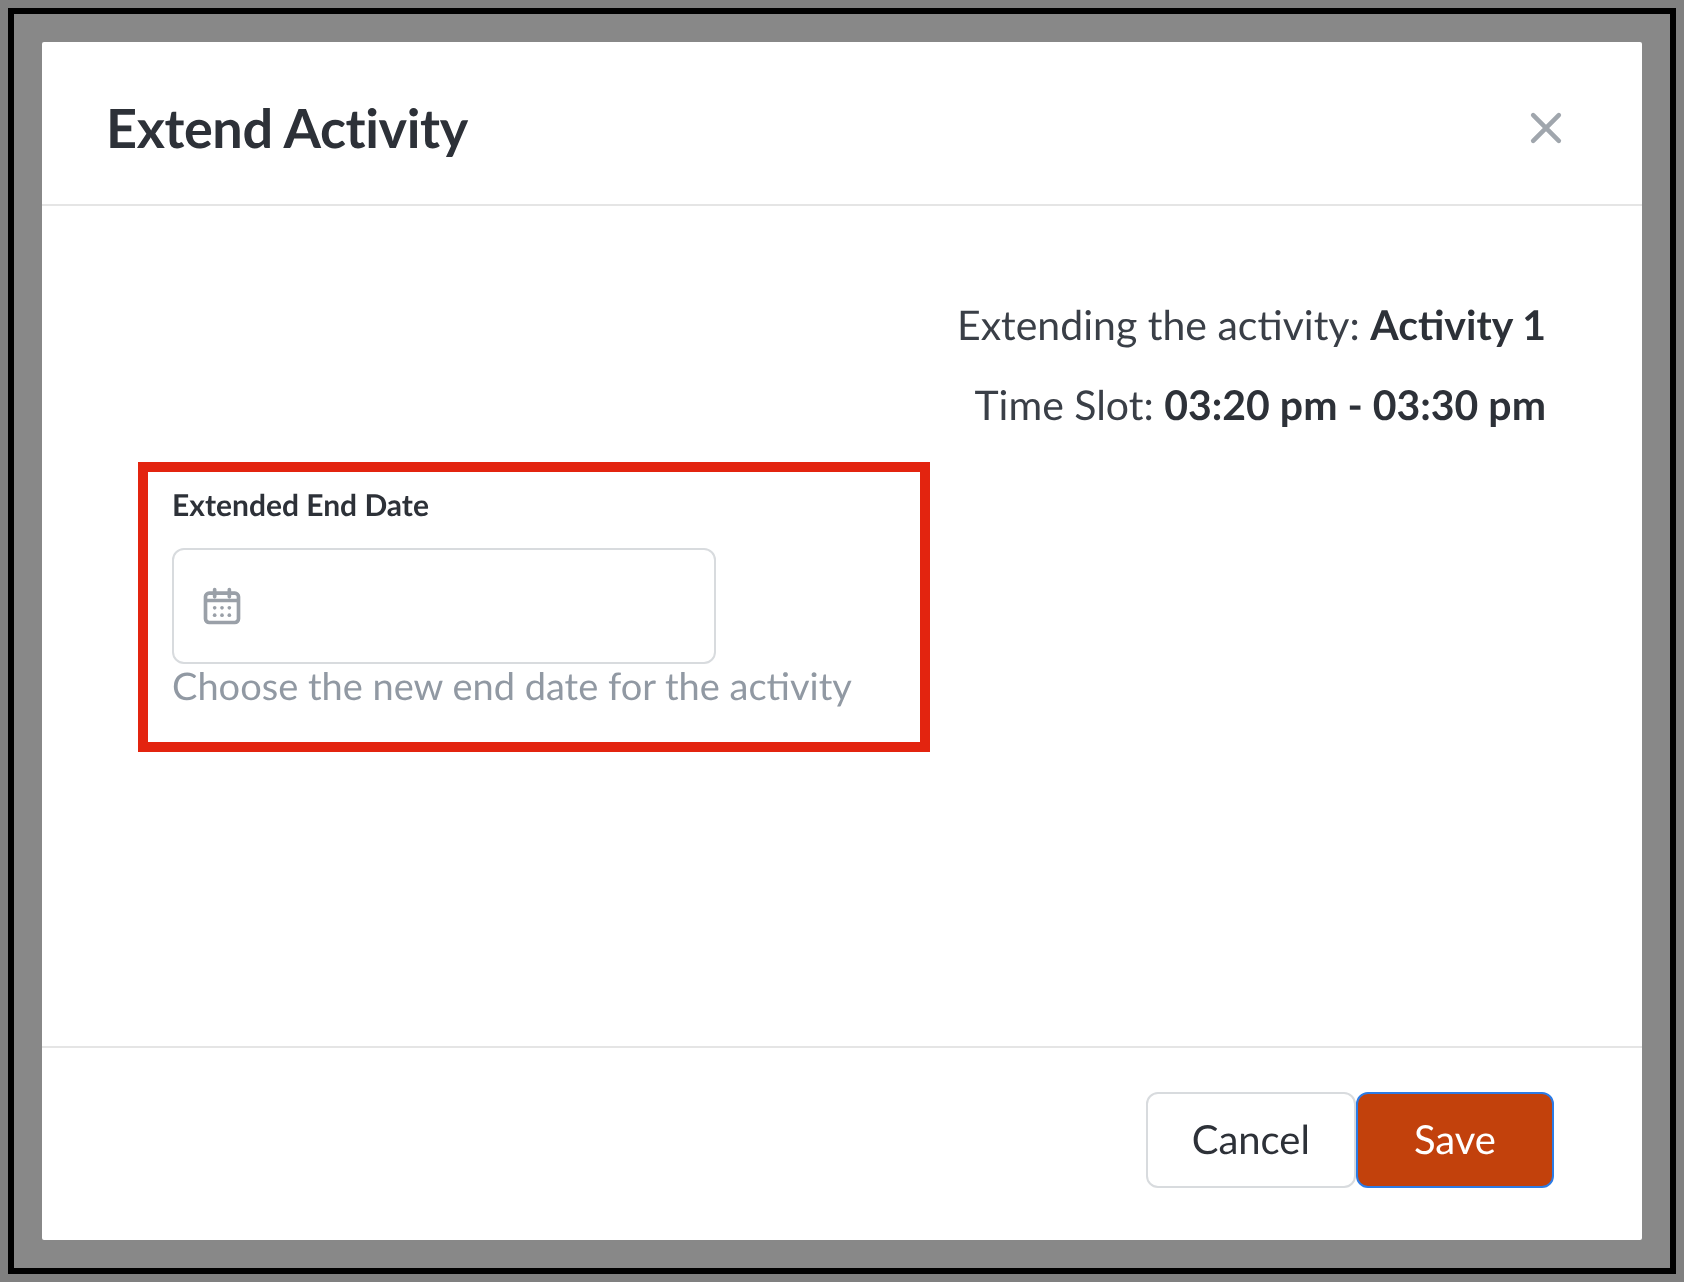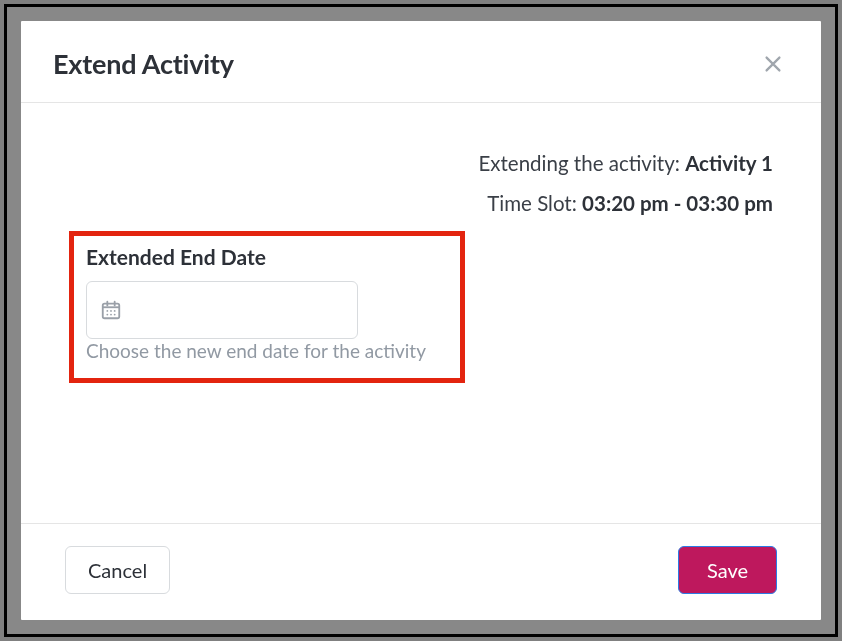--- a/index.html
+++ b/index.html
@@ -82,21 +82,21 @@
       font-weight: 700;
       color: #2d3138;
     }
     .highlight-box {
       border: 5px solid #e3240f;
       padding: 8px 12px 16px 12px;
       margin-top: 6px;
       width: 396px;
     }
     .field-label {
-      font-size: 21px;
+      font-size: 15px;
       font-weight: 700;
       color: #2d3138;
       margin-bottom: 12px;
     }
     .date-input-wrap {
       position: relative;
       width: 272px;
     }
     .date-input {
       width: 100%;
@@ -117,42 +117,42 @@
       height: 22px;
       color: #9aa0a8;
       pointer-events: none;
     }
     .help-text {
       font-size: 19px;
       color: #9199a3;
     }
     .modal-footer {
       display: flex;
-      justify-content: space-between;
+      justify-content: flex-end;
       align-items: center;
       padding: 22px 44px 26px 44px;
       border-top: 1px solid #e5e5e5;
     }
     .btn {
       font-size: 20px;
       border-radius: 6px;
       cursor: pointer;
       font-family: inherit;
       display: inline-flex;
       align-items: center;
       justify-content: center;
     }
     .btn-cancel {
       background: #fff;
       border: 1px solid #d8dbde;
       color: #2d3138;
       padding: 11px 22px;
     }
     .btn-save {
-      background: #be185d;
+      background: #c2410c;
       border: 1px solid #2c7be5;
       color: #fff;
       padding: 11px 28px;
     }
   </style>
 </head>
 <body>
 
 <div class="frame">
   <div class="modal">

